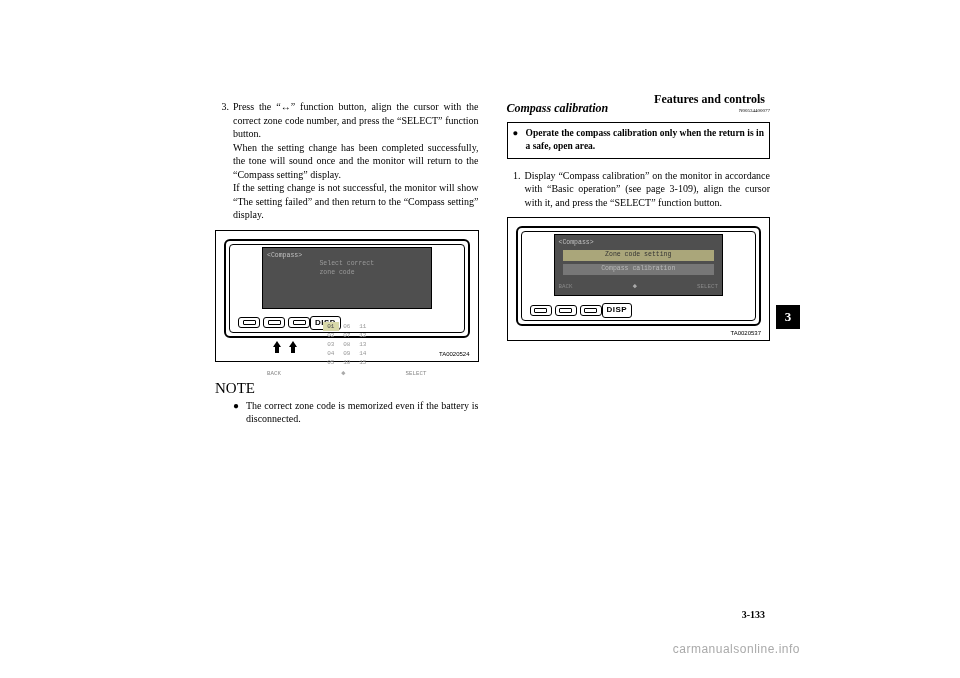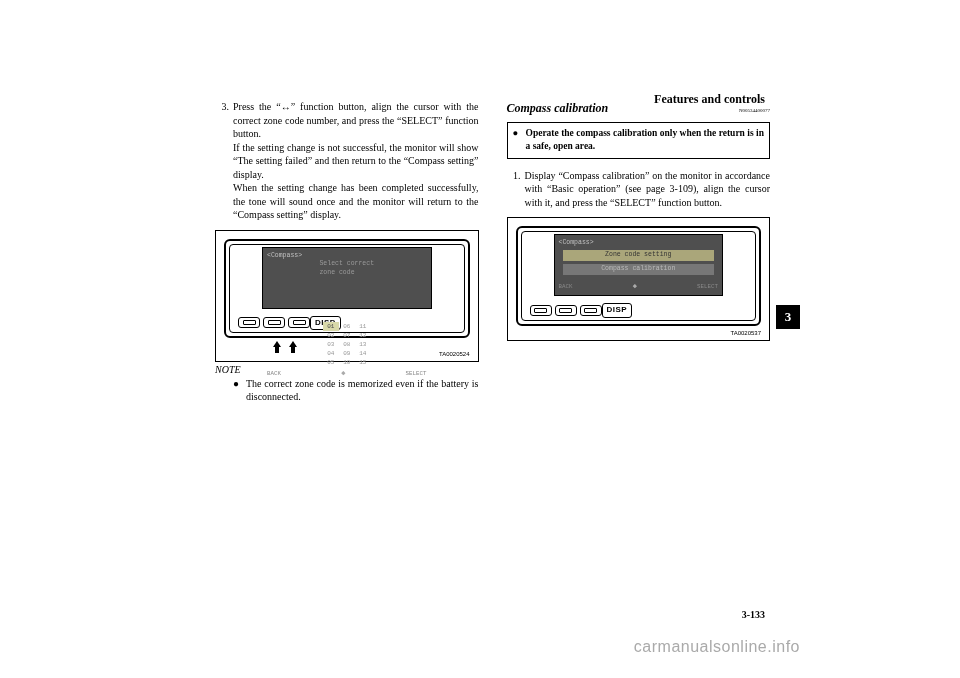--- a/index.html
+++ b/index.html
@@ -2,28 +2,28 @@
 <html><head>
   <meta charset="utf-8">
   <style>
     * { margin: 0; padding: 0; box-sizing: border-box; }
     body { width: 960px; height: 678px; background: #fff; font-family: "Times New Roman", serif; color: #000; position: relative; }
     .page { width: 100%; height: 100%; padding: 100px 190px 40px 215px; display: flex; gap: 28px; position: relative; }
     .col { flex: 1; font-size: 10px; line-height: 1.35; }
     .header-right { position: absolute; top: 92px; right: 195px; font-size: 12px; font-weight: bold; }
     .page-num { position: absolute; bottom: 58px; right: 195px; font-weight: bold; font-size: 10px; }
     .chap-tab { position: absolute; right: 160px; top: 305px; width: 24px; height: 24px; background: #000; color: #fff; font-size: 13px; display: flex; align-items: center; justify-content: center; font-family: "Times New Roman", serif; font-weight: bold; }
-    .watermark { position: absolute; bottom: 22px; right: 160px; font-size: 16px; color: #aaa; font-family: Arial, sans-serif; letter-spacing: .5px; }
+    .watermark { position: absolute; bottom: 22px; right: 160px; font-size: 12px; color: #aaa; font-family: Arial, sans-serif; letter-spacing: .5px; }
 
     .step { display: flex; gap: 4px; }
     .step-num { flex: 0 0 14px; text-align: right; }
     .step-body { flex: 1; text-align: justify; }
     p { text-align: justify; }
 
-    .note-label { font-size: 10px; margin-top: 1px; font-style: italic; }
+    .note-label { font-size: 15px; margin-top: 16px; }
     .bullet-row { display: flex; gap: 5px; padding-left: 18px; }
     .bullet-row .dot { flex: 0 0 8px; }
     .bullet-row .txt { flex: 1; text-align: justify; }
 
     .subhead { font-weight: bold; font-style: italic; font-size: 12px; display: flex; align-items: baseline; justify-content: space-between; }
     .subhead .code { font-weight: normal; font-style: normal; font-size: 5px; color: #000; }
 
     .caution-box { border: 1.2px solid #000; margin-top: 6px; }
     .caution-head { display: flex; align-items: center; gap: 6px; padding: 2px 6px 2px 6px; border-bottom: 1.2px solid #000; }
     .caution-head svg { width: 16px; height: 14px; }
@@ -75,22 +75,22 @@
   <div class="header-right">Features and controls</div>
   <div class="chap-tab">3</div>
 
   <div class="col">
     <div class="step">
       <div class="step-num">3.</div>
       <div class="step-body">
         <p>
           <span>Press the “</span><span class="glyph">↔</span><span>” function button, align the cursor with the correct zone code number, and press the “SELECT” function button.</span>
         </p>
+        <p>When the setting change has been completed successfully, the tone will sound once and the monitor will return to the “Compass setting” display.</p>
         <p>If the setting change is not successful, the monitor will show “The setting failed” and then return to the “Compass setting” display.</p>
-        <p>When the setting change has been completed successfully, the tone will sound once and the monitor will return to the “Compass setting” display.</p>
       </div>
     </div>
 
     <div class="figure">
       <div class="device-outer">
         <div class="screen-row">
           <div class="pad"></div>
           <div class="screen">
             <div class="screen-title">&lt;Compass&gt;</div>
             <div class="screen-main zone-body">

